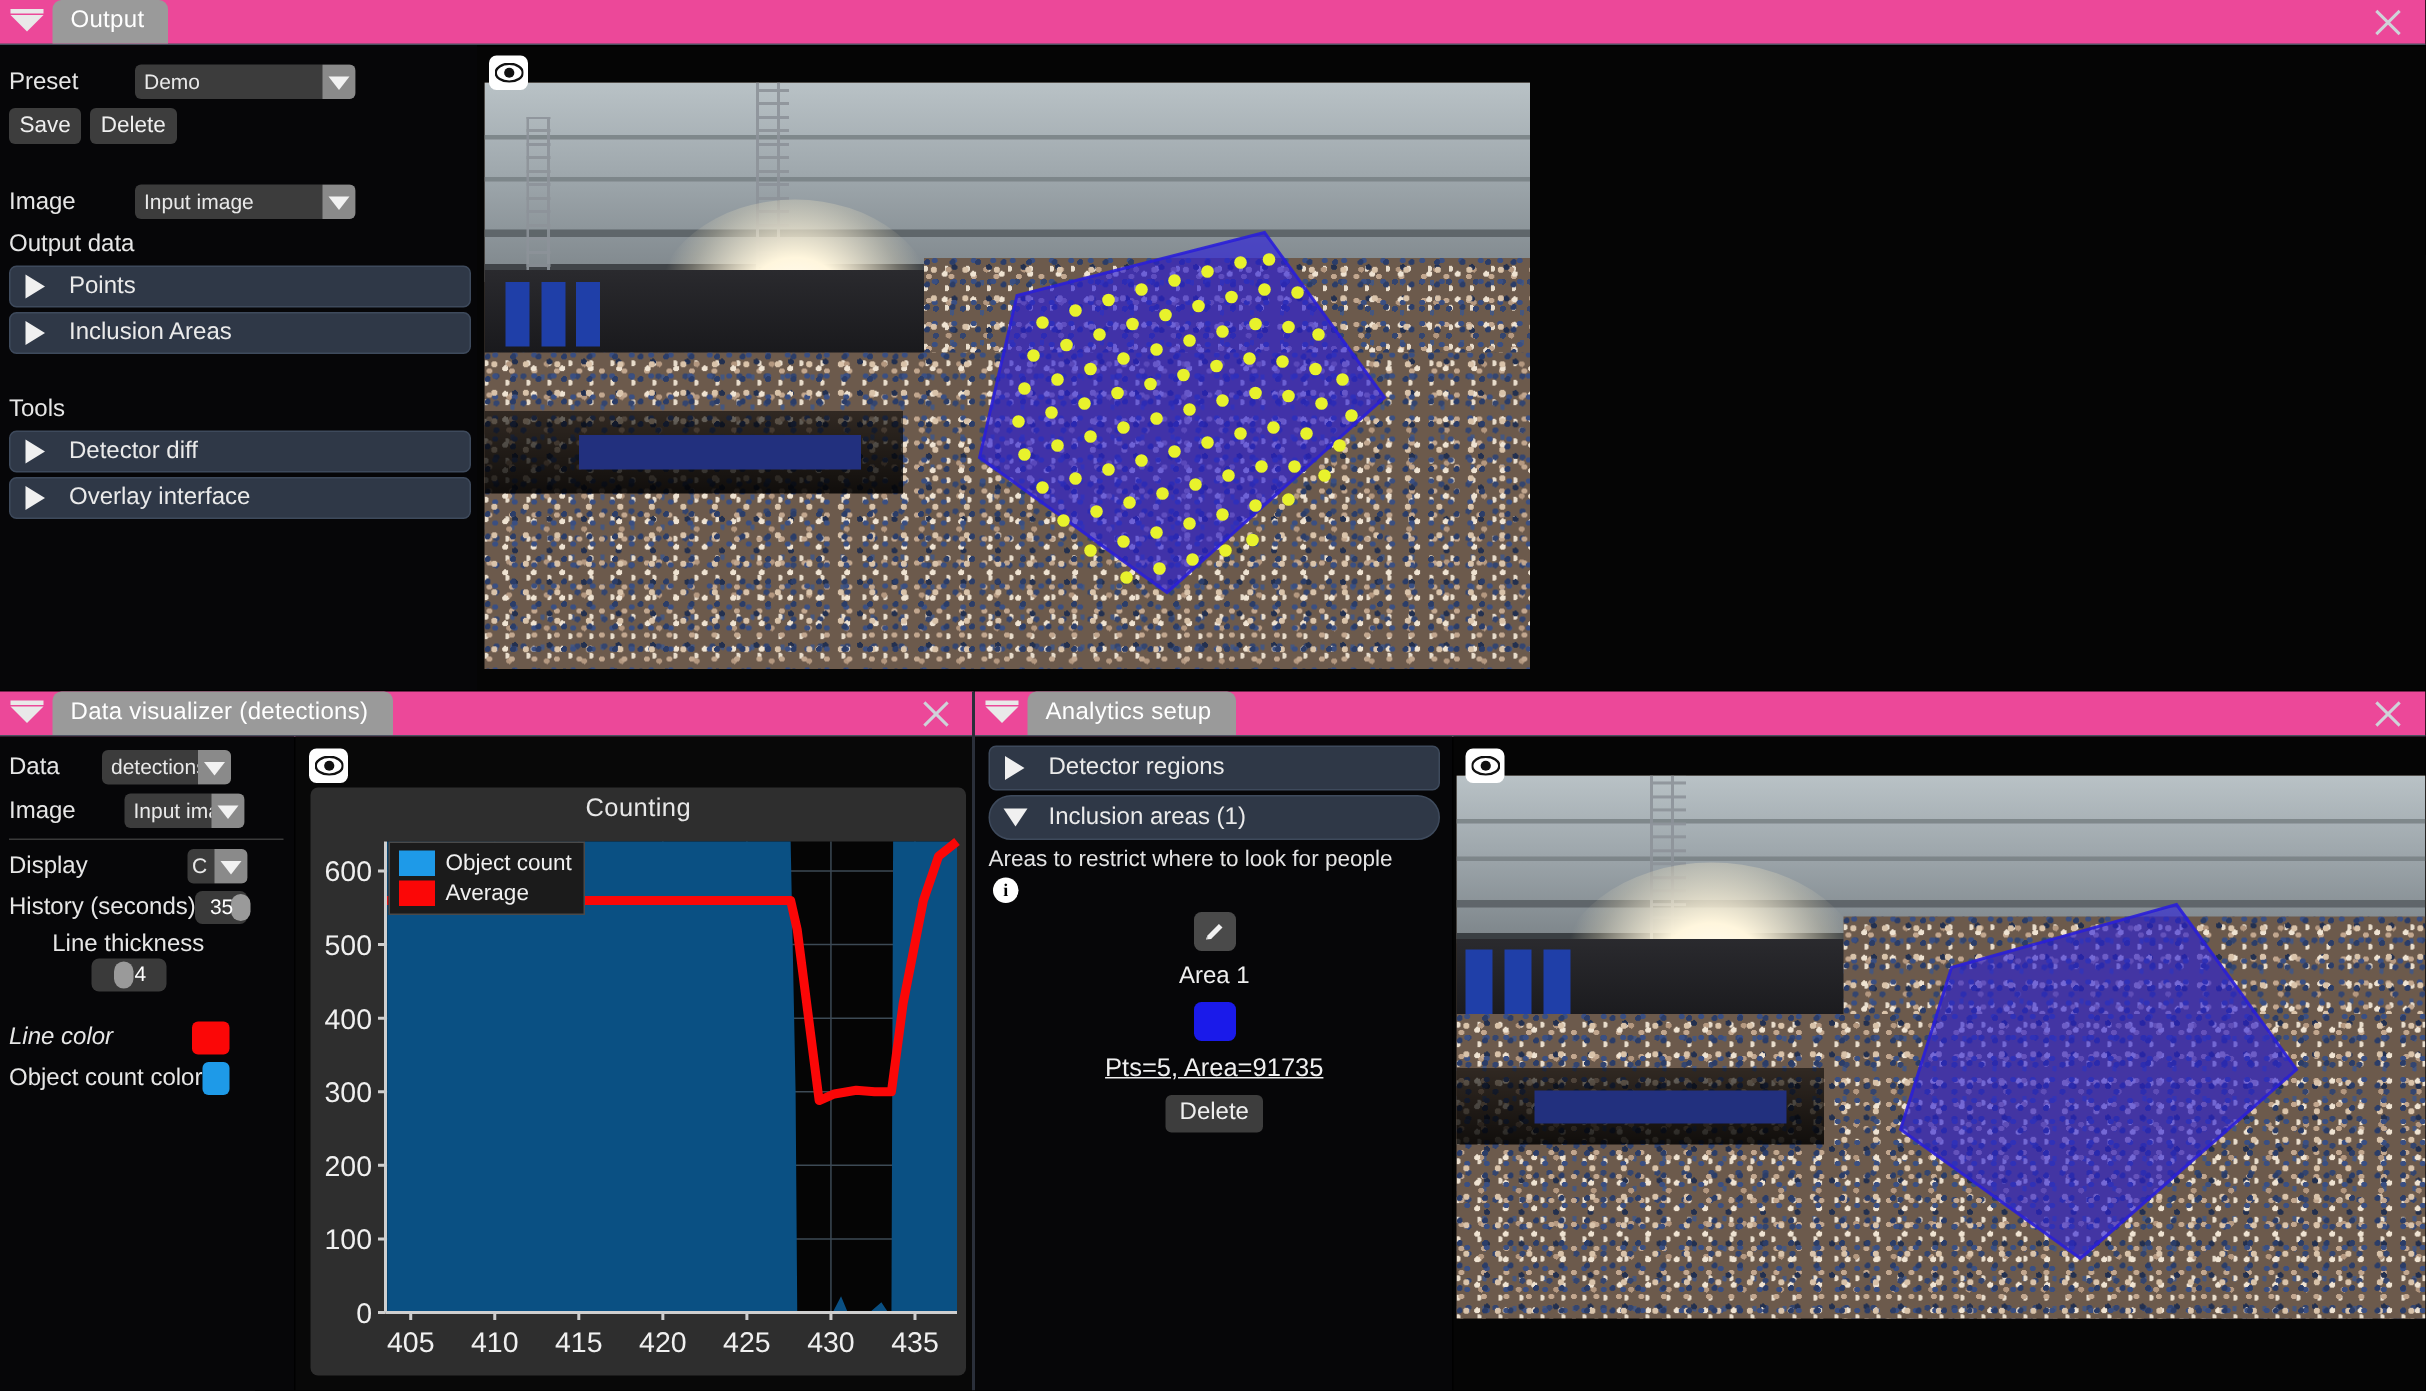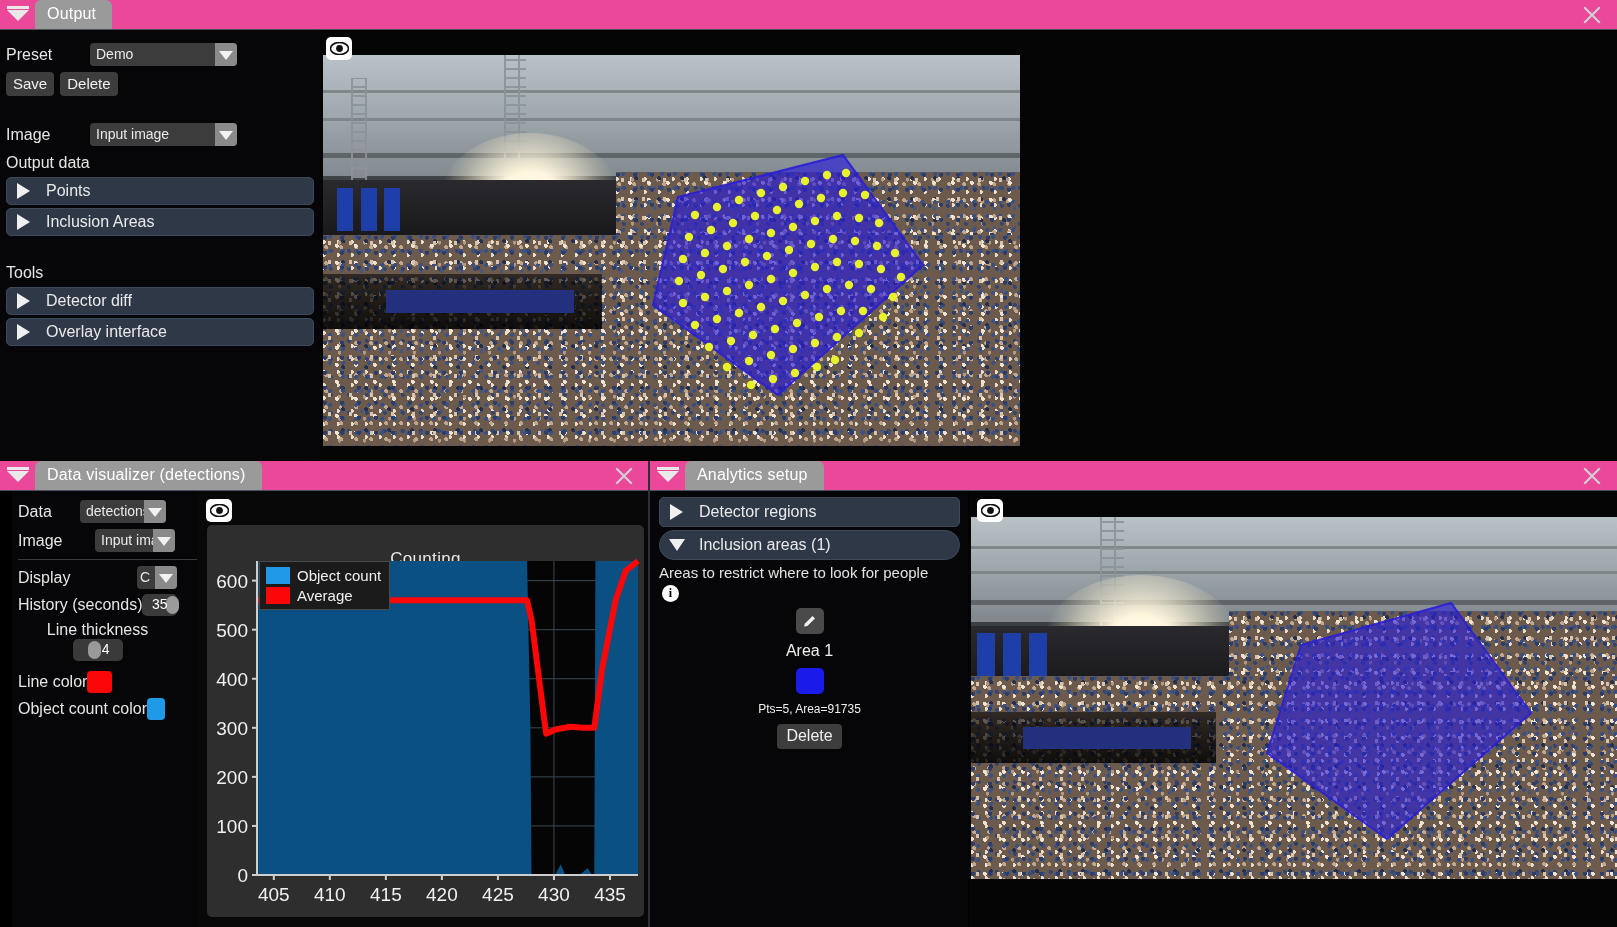--- a/index.html
+++ b/index.html
@@ -173,21 +173,21 @@
 
   
   #top-panel { position: absolute; left: 0; top: 0; width: 1617px; height: 460px; background: #000; }
   #top-left { position: absolute; left: 0; top: 30px; width: 318px; height: 430px; background: #060608; padding: 8px 4px 0 6px; }
 
   #top-image-wrap { position: absolute; left: 318px; top: 31px; width: 1299px; height: 429px; background: #050505; }
   #top-image-wrap .eye { position: absolute; left: 8px; top: 6px; z-index: 5; }
 
   
   #bottom-left { position: absolute; left: 0; top: 461px; width: 649px; height: 466px; background: #000; }
-  #bl-controls { position: absolute; left: 12px; top: 30px; width: 196px; height: 436px; background: #060608; padding: 6px 5px 0 6px; }
+  #bl-controls { position: absolute; left: 0; top: 30px; width: 196px; height: 436px; background: #060608; padding: 6px 5px 0 6px; }
   #bl-chartarea { position: absolute; left: 197px; top: 30px; width: 452px; height: 436px; background: #080808; }
   #bl-chartarea .eye { position: absolute; left: 9px; top: 8px; z-index: 5; }
 
   #bottom-right { position: absolute; left: 650px; top: 461px; width: 967px; height: 466px; background: #000; }
   #br-controls { position: absolute; left: 0; top: 30px; width: 318px; height: 436px; background: #060608; padding: 6px 8px 0 9px; }
   #br-image-wrap { position: absolute; left: 319px; top: 30px; width: 648px; height: 436px; background: #050505; }
   #br-image-wrap .eye { position: absolute; left: 8px; top: 8px; z-index: 5; }
 
   .vdiv { position: absolute; width: 2px; background: #2a2f3a; }
 
@@ -196,21 +196,21 @@
     position: absolute;
     left: 10px; top: 34px;
     width: 437px; height: 392px;
     background: #2e2e2e;
     border-radius: 5px;
   }
   .charttitle {
     text-align: center;
     font-size: 17px;
     color: #e8e8e8;
-    padding-top: 24px;
+    padding-top: 4px;
     letter-spacing: .3px;
   }
   .plot-outer { position: absolute; left: 0; top: 30px; width: 437px; height: 362px; }
   .plot-svg { display: block; }
   .legend {
     position: absolute;
     left: 52px; top: 36px;
     background: #1b1b1b;
     border: 1px solid #4a4a4a;
     padding: 5px 8px 5px 6px;
@@ -233,21 +233,21 @@
   }
   .arearow { display: flex; align-items: center; gap: 8px; flex-direction: column; }
   .pencil {
     width: 28px; height: 26px; border-radius: 5px;
     background: #4a4a4a;
     display: flex; align-items: center; justify-content: center;
     cursor: pointer;
   }
   .areaname { font-size: 16px; color: #efefef; }
   .areacolor { width: 28px; height: 26px; border-radius: 5px; }
-  .areastat { font-size: 12px; color: #efefef; white-space: nowrap; }
+  .areastat { font-size: 17px; color: #efefef; white-space: nowrap; text-decoration: underline; }
 
   
   .photo { position: absolute; overflow: hidden; }
   .photo .sky {
     position: absolute; left: 0; top: 0; width: 100%; height: 38%;
     background: linear-gradient(180deg,#b9c2c6 0%, #9fa8ad 45%, #7d858a 100%);
   }
   .photo .truss {
     position: absolute; left: 0; width: 100%; height: 3px;
     background: rgba(120,128,132,.85);
@@ -509,21 +509,21 @@
     </div>
 
     <div class="row" style="justify-content:space-between; padding-right:26px; margin-top:5px;flex-direction:column;">
       <span class="lbl">Line thickness</span>
       <div class="slider">
         <div class="knob" style="left:15px;"></div>
         <div class="sval" style="text-align:right; padding-right:13px;">4</div>
       </div>
     </div>
 
-    <div class="row" style="padding-right:38px; margin-top:10px;">
+    <div class="row" style="justify-content:space-between; padding-right:38px; margin-top:20px;font-style:italic;">
       <span class="lbl">Line color</span>
       <div class="swatch" id="sw-line" style="background: rgb(251, 7, 7);"></div>
     </div>
 
     <div class="row" style="justify-content:space-between; padding-right:38px; margin-top:5px;">
       <span class="lbl">Object count color</span>
       <div class="swatch" id="sw-obj" style="background: rgb(30, 154, 232);"></div>
     </div>
   </div>
 

